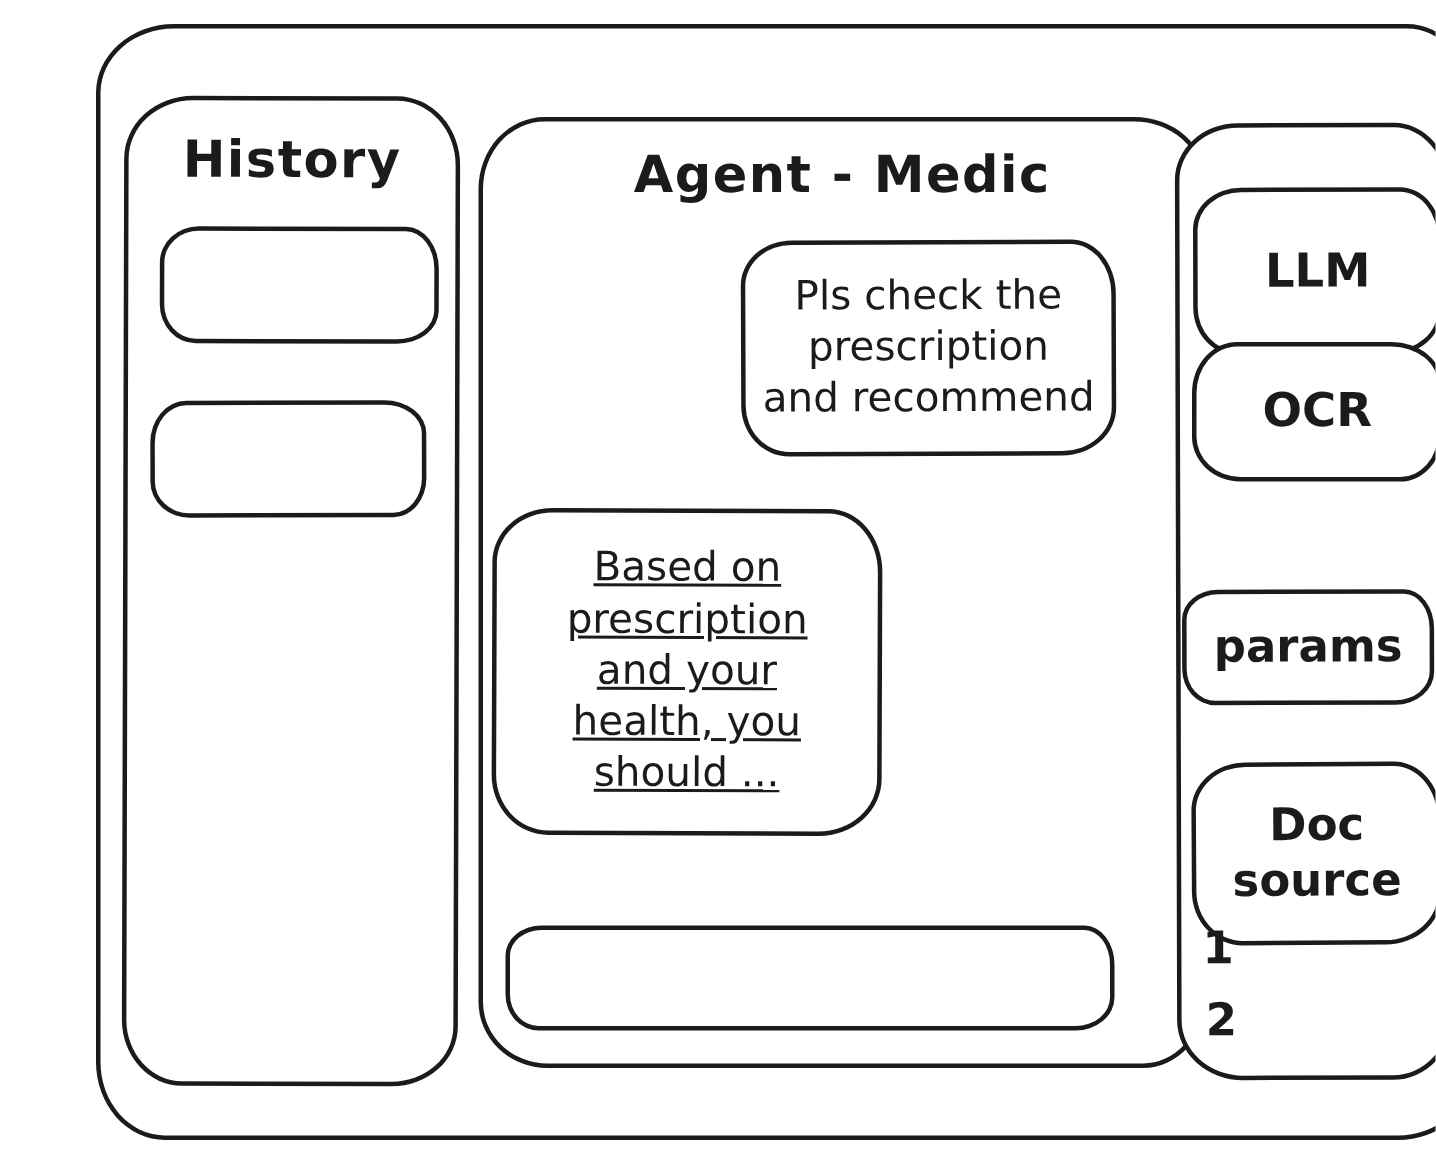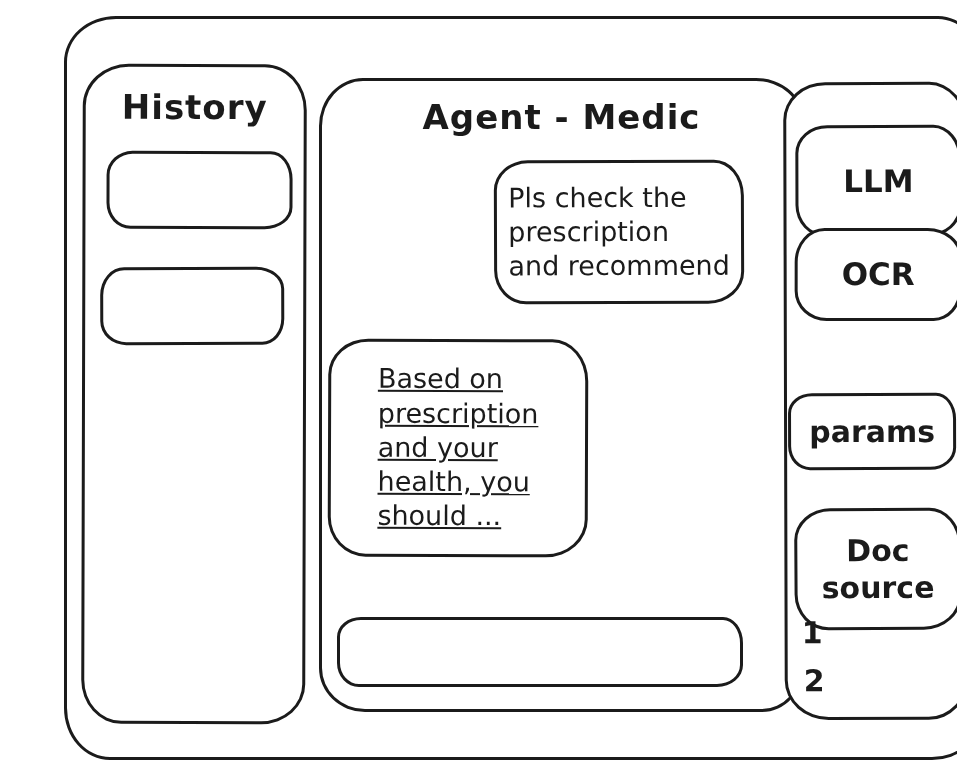--- a/index.html
+++ b/index.html
@@ -49,21 +49,21 @@
   }
   
   .chat{
     left:252px;top:59px;width:485px;height:634px;
     border-radius:44px 48px 42px 46px / 48px 42px 46px 44px;
   }
   .chat .panel-title{padding-top:16px;}
   .bubble{
     position:absolute;border:3px solid var(--ink);background:var(--bg);
     display:flex;align-items:center;justify-content:center;
-    text-align:left;font-size:27px;line-height:1.27;
+    text-align:center;font-size:27px;line-height:1.27;
     white-space:pre-line;padding:6px 10px;
   }
   .bubble.user{
     left:172px;top:79px;width:250px;height:144px;
     border-radius:34px 30px 36px 32px / 30px 36px 32px 34px;
     transform:rotate(-.2deg);
   }
   .bubble.assistant{
     left:6px;top:258px;width:260px;height:218px;
     border-radius:40px 36px 42px 38px / 36px 42px 38px 40px;

